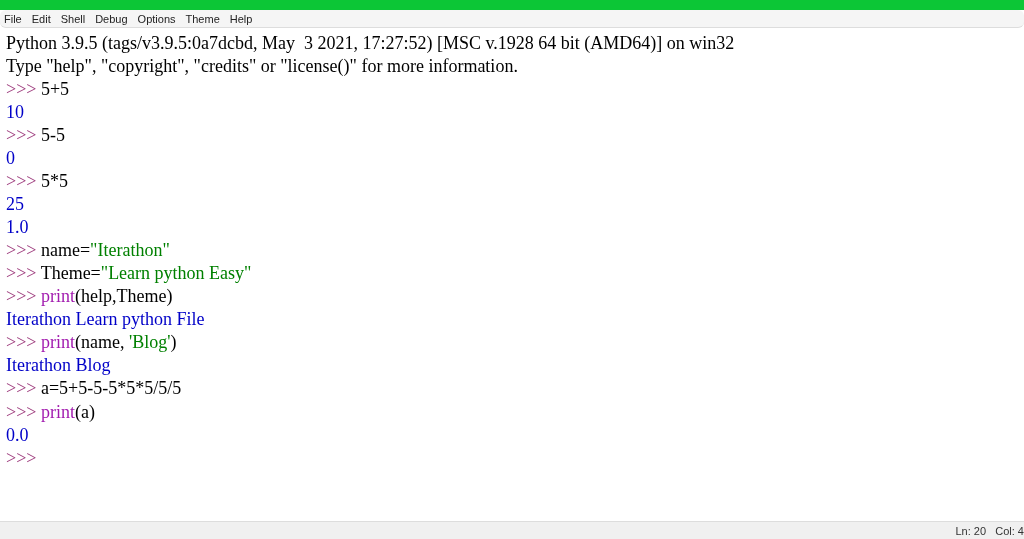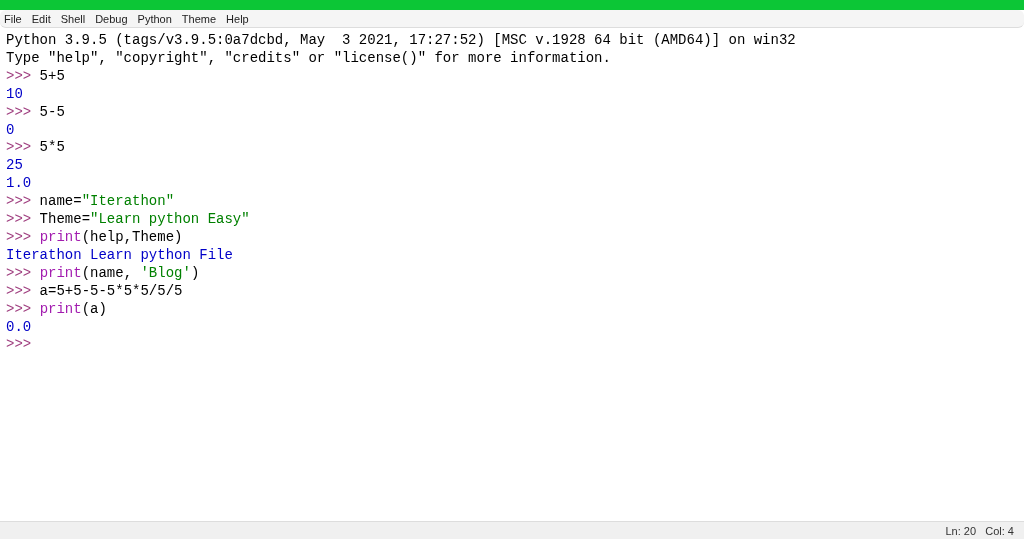--- a/index.html
+++ b/index.html
@@ -1,38 +1,38 @@
 <!DOCTYPE html>
 <html><head>
 <meta charset="utf-8">
 <style>
   * { margin: 0; padding: 0; box-sizing: border-box; }
   html, body { width: 1024px; height: 539px; overflow: hidden; font-family: "Segoe UI", Tahoma, sans-serif; font-size: 12px; background: #fff; }
   .titlebar { height: 10px; background: #0cc636; width: 100%; }
   .menubar { height: 18px; background: #f5f5f5; display: flex; align-items: center; padding: 0 4px; gap: 10px; font-size: 11px; color: #222; border-bottom: 1px solid #ddd; border-radius: 6px; }
   .menubar span { cursor: default; }
-  .console { padding: 4px 6px; font-family: Liberation Mono, monospace; font-size: 14px; line-height: 1.28; height: 490px; overflow: hidden; }
+  .console { padding: 4px 6px; font-family: Liberation Serif, serif; font-size: 18px; line-height: 1.28; height: 490px; overflow: hidden; }
   .console .line { white-space: pre; }
   .prompt { color: #a04080; }
   .out-blue { color: #0000c8; }
   .str-green { color: #008000; }
   .builtin { color: #a21caf; }
-  .statusbar { position: absolute; bottom: 0; right: 0; height: 18px; line-height: 18px; background: #f0f0f0; border-top: 1px solid #ddd; width: 100%; text-align: right; padding-right: 10px; font-size: 11px; color: #333; }
+  .statusbar { position: absolute; bottom: 0; right: 0; height: 18px; line-height: 18px; background: #f0f0f0; border-top: 1px solid #ddd; width: 100%; text-align: right; font-size: 11px; color: #333; }
 </style>
 </head>
 <body>
 
 <div class="titlebar"></div>
 
 <div class="menubar">
   <span>File</span>
   <span>Edit</span>
   <span>Shell</span>
   <span>Debug</span>
-  <span>Python</span>
+  <span>Options</span>
   <span>Theme</span>
   <span>Help</span>
 </div>
 
 <div class="console">
   <div class="line">Python 3.9.5 (tags/v3.9.5:0a7dcbd, May  3 2021, 17:27:52) [MSC v.1928 64 bit (AMD64)] on win32</div>
   <div class="line">Type "help", "copyright", "credits" or "license()" for more information.</div>
 
   <div class="line"><span class="prompt">&gt;&gt;&gt;</span><span> 5+5</span></div>
   <div class="line out-blue">10</div>
@@ -46,20 +46,21 @@
   <div class="line out-blue">1.0</div>
 
   <div class="line"><span class="prompt">&gt;&gt;&gt;</span><span> name=</span><span class="str-green">"Iterathon"</span></div>
 
   <div class="line"><span class="prompt">&gt;&gt;&gt;</span><span> Theme=</span><span class="str-green">"Learn python Easy"</span></div>
 
   <div class="line"><span class="prompt">&gt;&gt;&gt;</span><span> </span><span class="builtin">print</span><span>(help,Theme)</span></div>
   <div class="line out-blue">Iterathon Learn python File</div>
 
   <div class="line"><span class="prompt">&gt;&gt;&gt;</span><span> </span><span class="builtin">print</span><span>(name, </span><span class="str-green">'Blog'</span><span>)</span></div>
+  <div class="line out-blue">Iterathon Blog</div>
 
   <div class="line"><span class="prompt">&gt;&gt;&gt;</span><span> a=5+5-5-5*5*5/5/5</span></div>
 
   <div class="line"><span class="prompt">&gt;&gt;&gt;</span><span> </span><span class="builtin">print</span><span>(a)</span></div>
   <div class="line out-blue">0.0</div>
 
   <div class="line"><span class="prompt">&gt;&gt;&gt;</span><span> </span></div>
 </div>
 
 <div class="statusbar">

